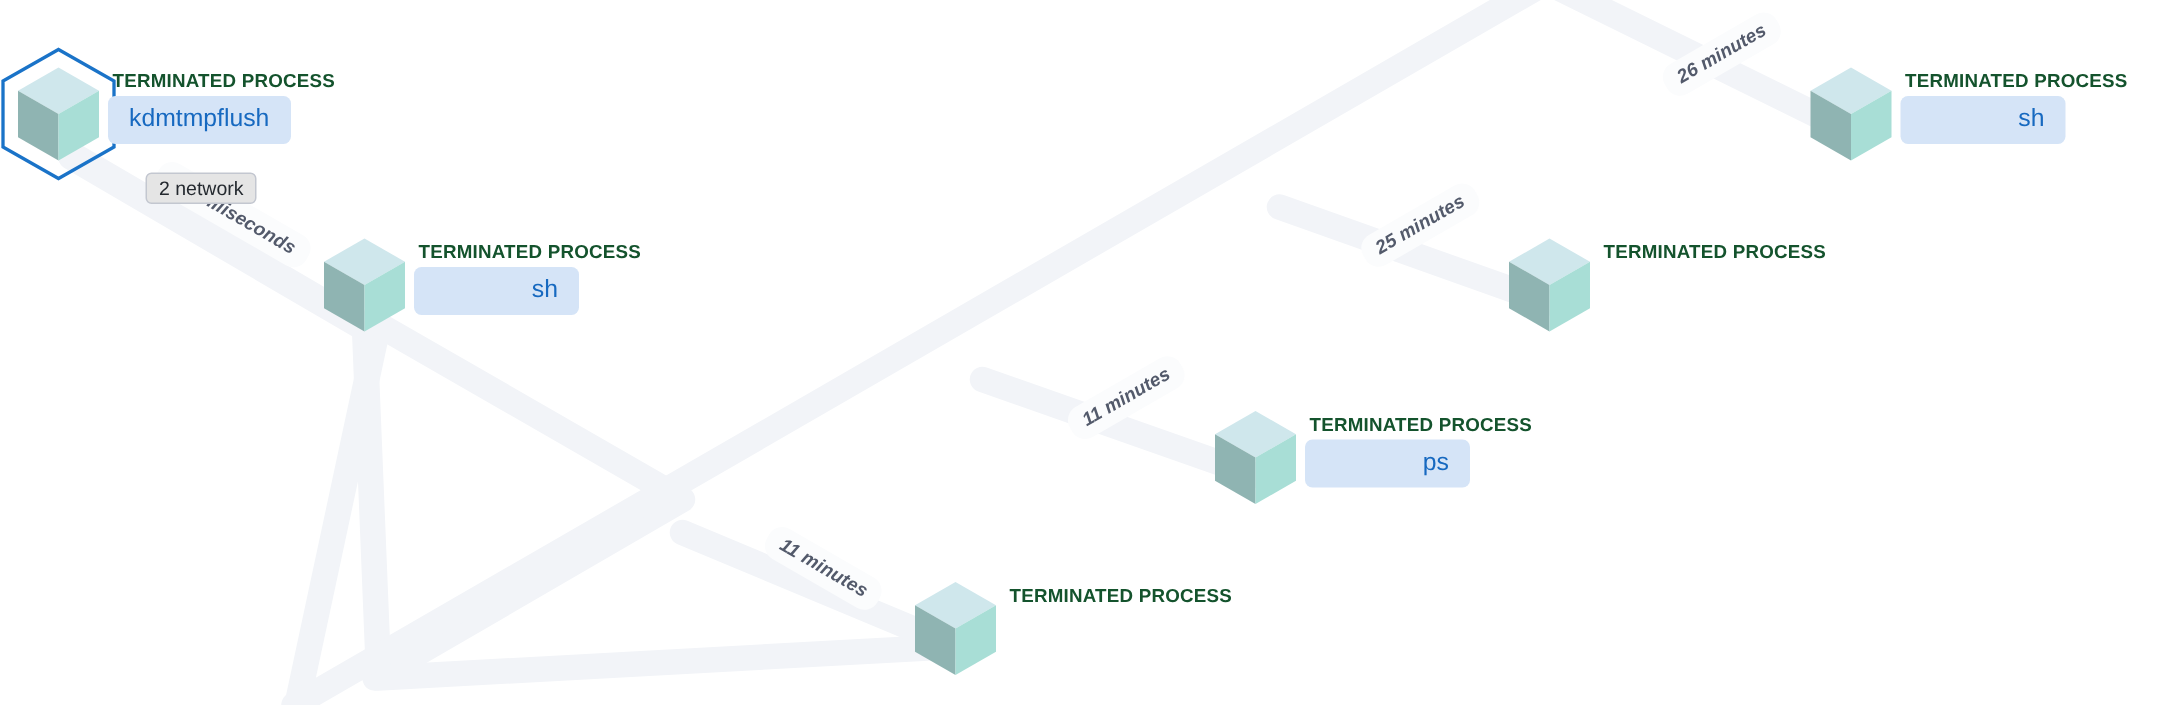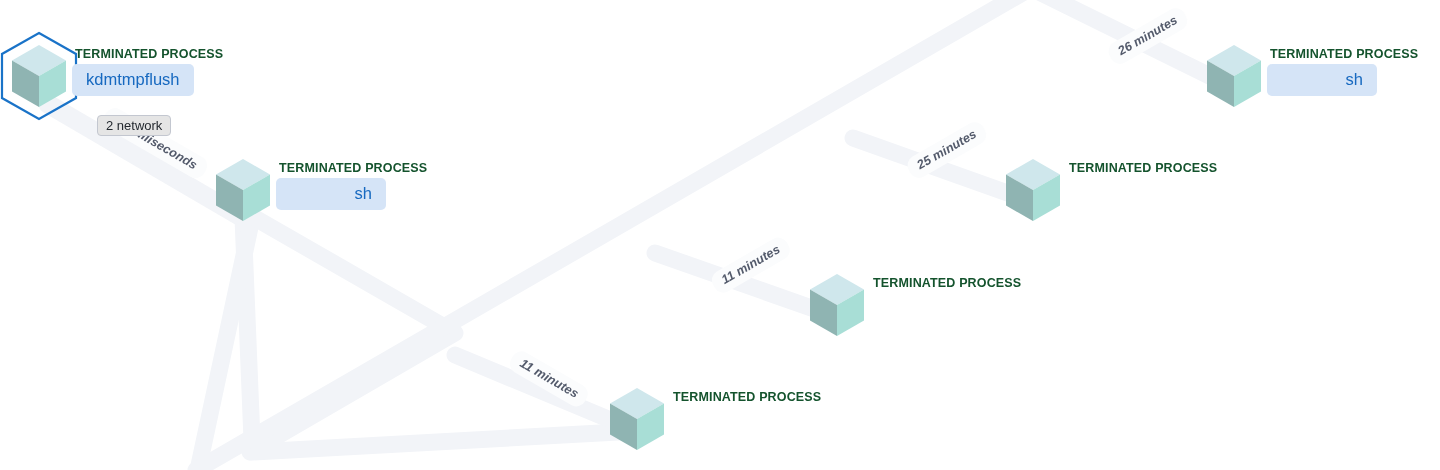--- a/index.html
+++ b/index.html
@@ -188,20 +188,21 @@
   </div>
 
   <div class="node" style="left: 837px; top: 305px;">
     <svg class="node-cube" viewBox="0 0 58 64" aria-hidden="true">
       <polygon points="29,1 56,16.5 29,32 2,16.5" fill="#cfe7ec"></polygon>
       <polygon points="2,16.5 29,32 29,63 2,47.5" fill="#8fb4b2"></polygon>
       <polygon points="29,32 56,16.5 56,47.5 29,63" fill="#a8ded6"></polygon>
     </svg>
     <div class="node-text">
       <div class="node-kind">TERMINATED PROCESS</div>
+      <div class="node-pill">ps</div>
     </div>
   </div>
 
   <div class="node" style="left: 1033px; top: 190px;">
     <svg class="node-cube" viewBox="0 0 58 64" aria-hidden="true">
       <polygon points="29,1 56,16.5 29,32 2,16.5" fill="#cfe7ec"></polygon>
       <polygon points="2,16.5 29,32 29,63 2,47.5" fill="#8fb4b2"></polygon>
       <polygon points="29,32 56,16.5 56,47.5 29,63" fill="#a8ded6"></polygon>
     </svg>
     <div class="node-text">

